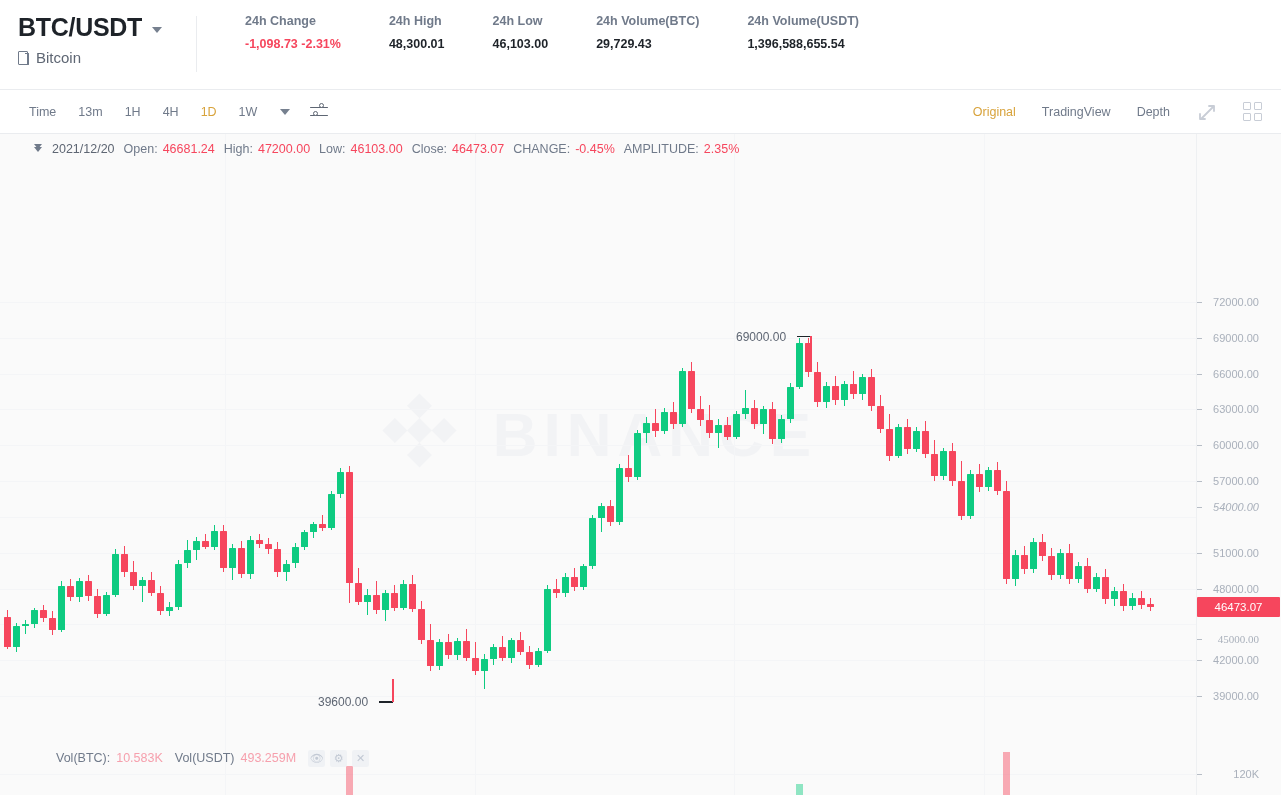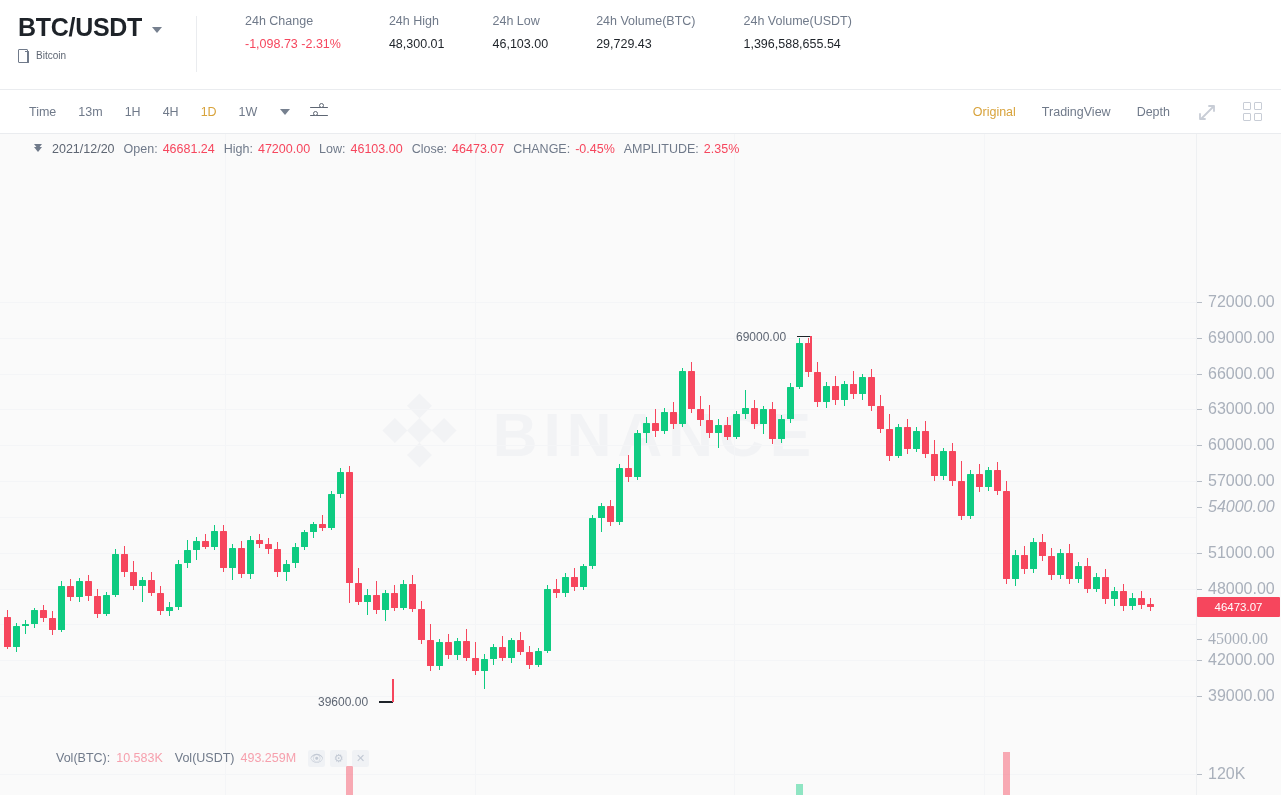--- a/index.html
+++ b/index.html
@@ -30,29 +30,29 @@
   .sub-row { display:flex; align-items:center; gap:7px; margin-top:9px; }
   .doc-icon { width:11px; height:13px; position:relative; display:inline-block; }
   .doc-icon::before{
     content:""; position:absolute; left:0; top:0; width:8px; height:12px;
     border:1.4px solid #707a8a; border-radius:1px;
   }
   .doc-icon::after{
     content:""; position:absolute; left:7px; top:1.5px; width:3px; height:10px;
     border:1.4px solid #707a8a; border-left:none; border-radius:0 1px 1px 0;
   }
-  .sub-link { font-size:10px; color:#5e6673; cursor:pointer; }
+  .sub-link { font-size:15px; color:#5e6673; cursor:pointer; }
 
   .divider-v { width:1px; background:#eaecef; height:56px; margin-top:2px; }
 
   .price-block { padding-left:30px; }
   .price-main { font-size:21px; font-weight:500; color:#1e2329; letter-spacing:-0.2px; }
   .price-sub { font-size:12.5px; color:#707a8a; margin-top:9px; }
 
-  .stats { display:flex; align-items:flex-start; }
+  .stats { display:flex; align-items:flex-start;font-weight:bold; }
   .stat { padding-left:48px; }
   .stat-lbl { font-size:12.5px; color:#707a8a; white-space:nowrap; }
   .stat-val { font-size:12.5px; color:#1e2329; margin-top:9px; white-space:nowrap; }
   .stat-val.down { color:#f6465d; }
 
   
   .toolbar {
     height:44px; display:flex; align-items:center;
     border-bottom:1px solid #eaecef; background:#fff;
     padding: 0 18px 0 18px; position:relative;
@@ -124,22 +124,22 @@
   }
 
   .watermark {
     position:absolute; left:0; top:0; width:1196px; height:600px;
     display:flex; align-items:center; justify-content:center; gap:26px;
     pointer-events:none; user-select:none;
   }
   .wm-logo { width:88px; height:88px; position:relative; }
   .wm-text { font-size:62px; font-weight:700; letter-spacing:6px; color:#f2f3f5; }
 
-  .ytick { position:absolute; right:0; font-size:16px; color:#a9b0bb; white-space:nowrap;
-           transform:translateY(-50%); padding-right:22px; text-align:left; width:85px;
+  .ytick { position:absolute; right:0; font-size:11px; color:#a9b0bb; white-space:nowrap;
+           transform:translateY(-50%); padding-right:22px; text-align:right; width:85px;
            box-sizing:border-box; padding-left:12px; }
   .ytick::before{ content:""; position:absolute; left:1px; top:50%; width:5px; height:1px; background:#b7bdc6; }
   .price-tag {
     position:absolute; right:1px; height:20px; background:#f6465d; color:#fff;
     font-size:11.5px; display:flex; align-items:center; justify-content:center;
     width:83px; transform:translateY(-50%); border-radius:1px; z-index:4;
   }
 
   .gridline { position:absolute; left:0; width:1196px; height:1px; background:#f4f5f7; }
   .vgridline { position:absolute; top:0; width:1px; background:#f4f5f7; }

